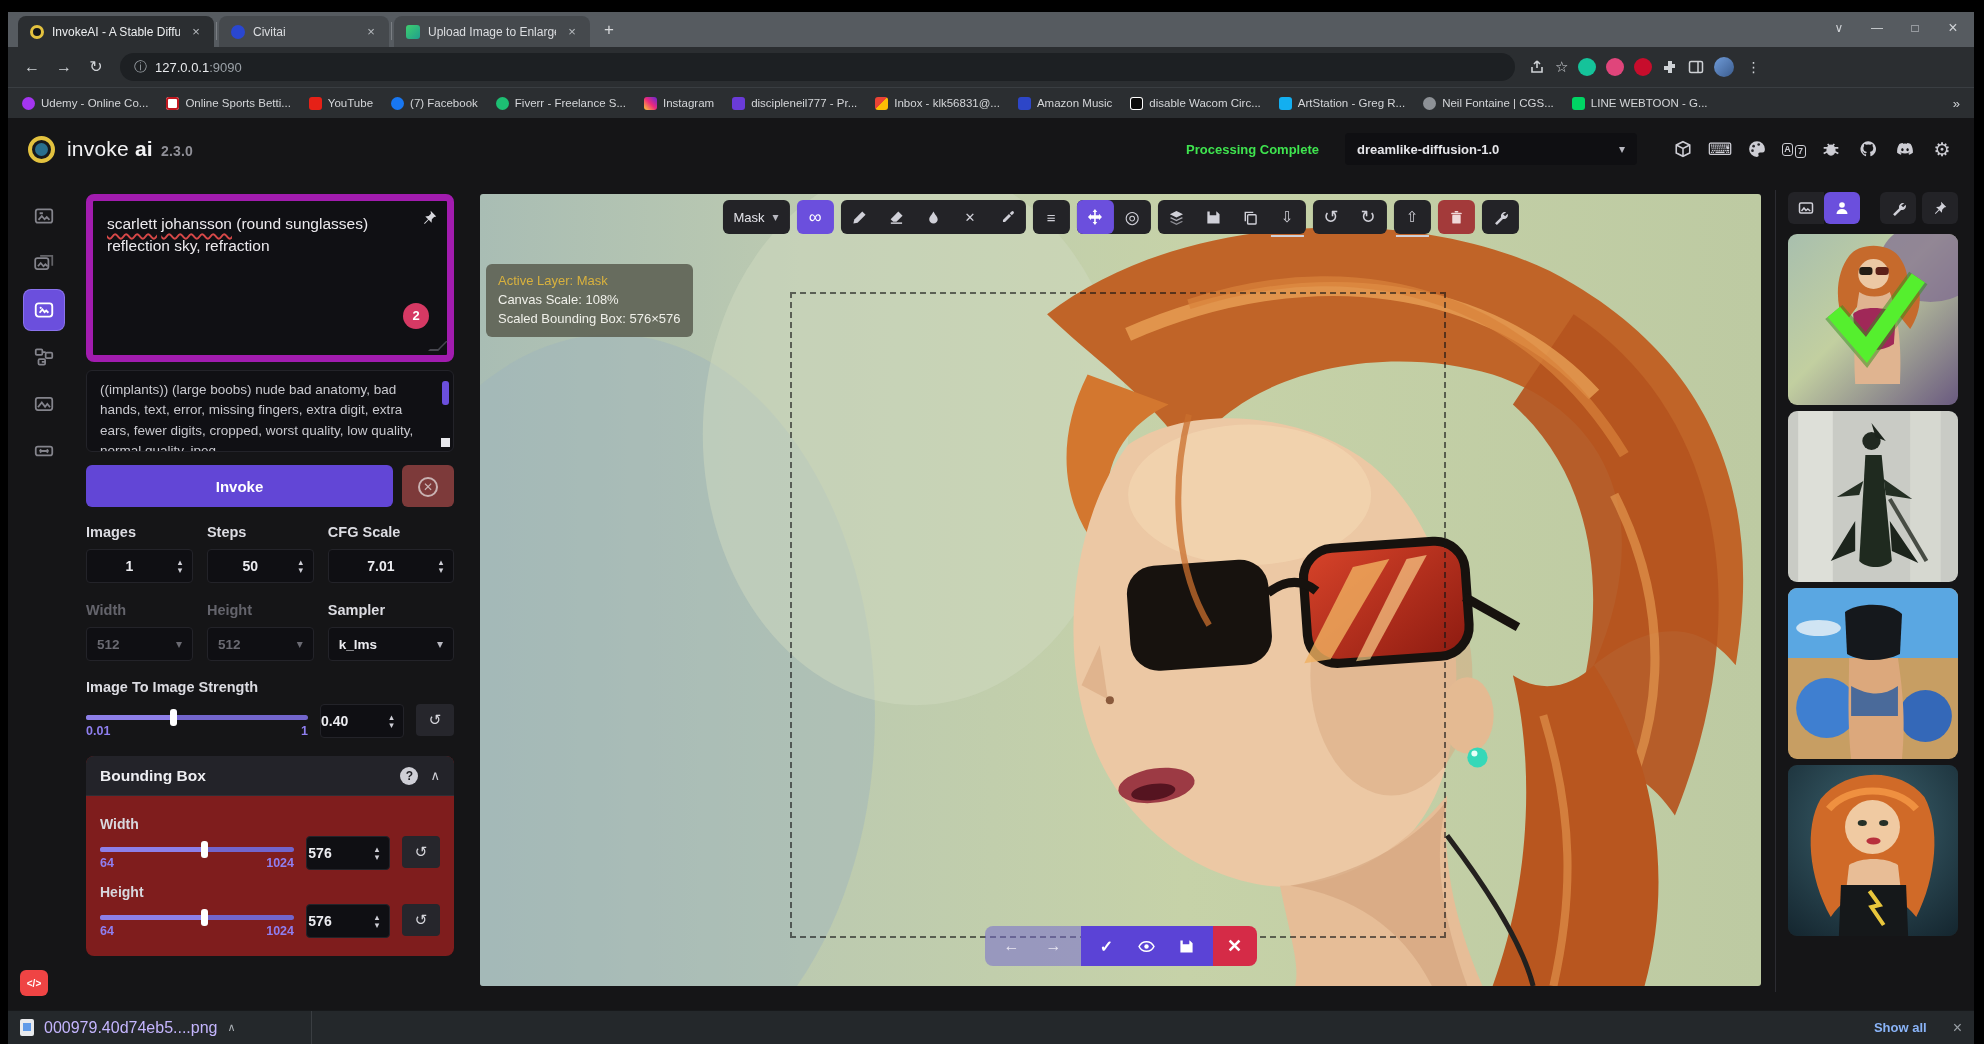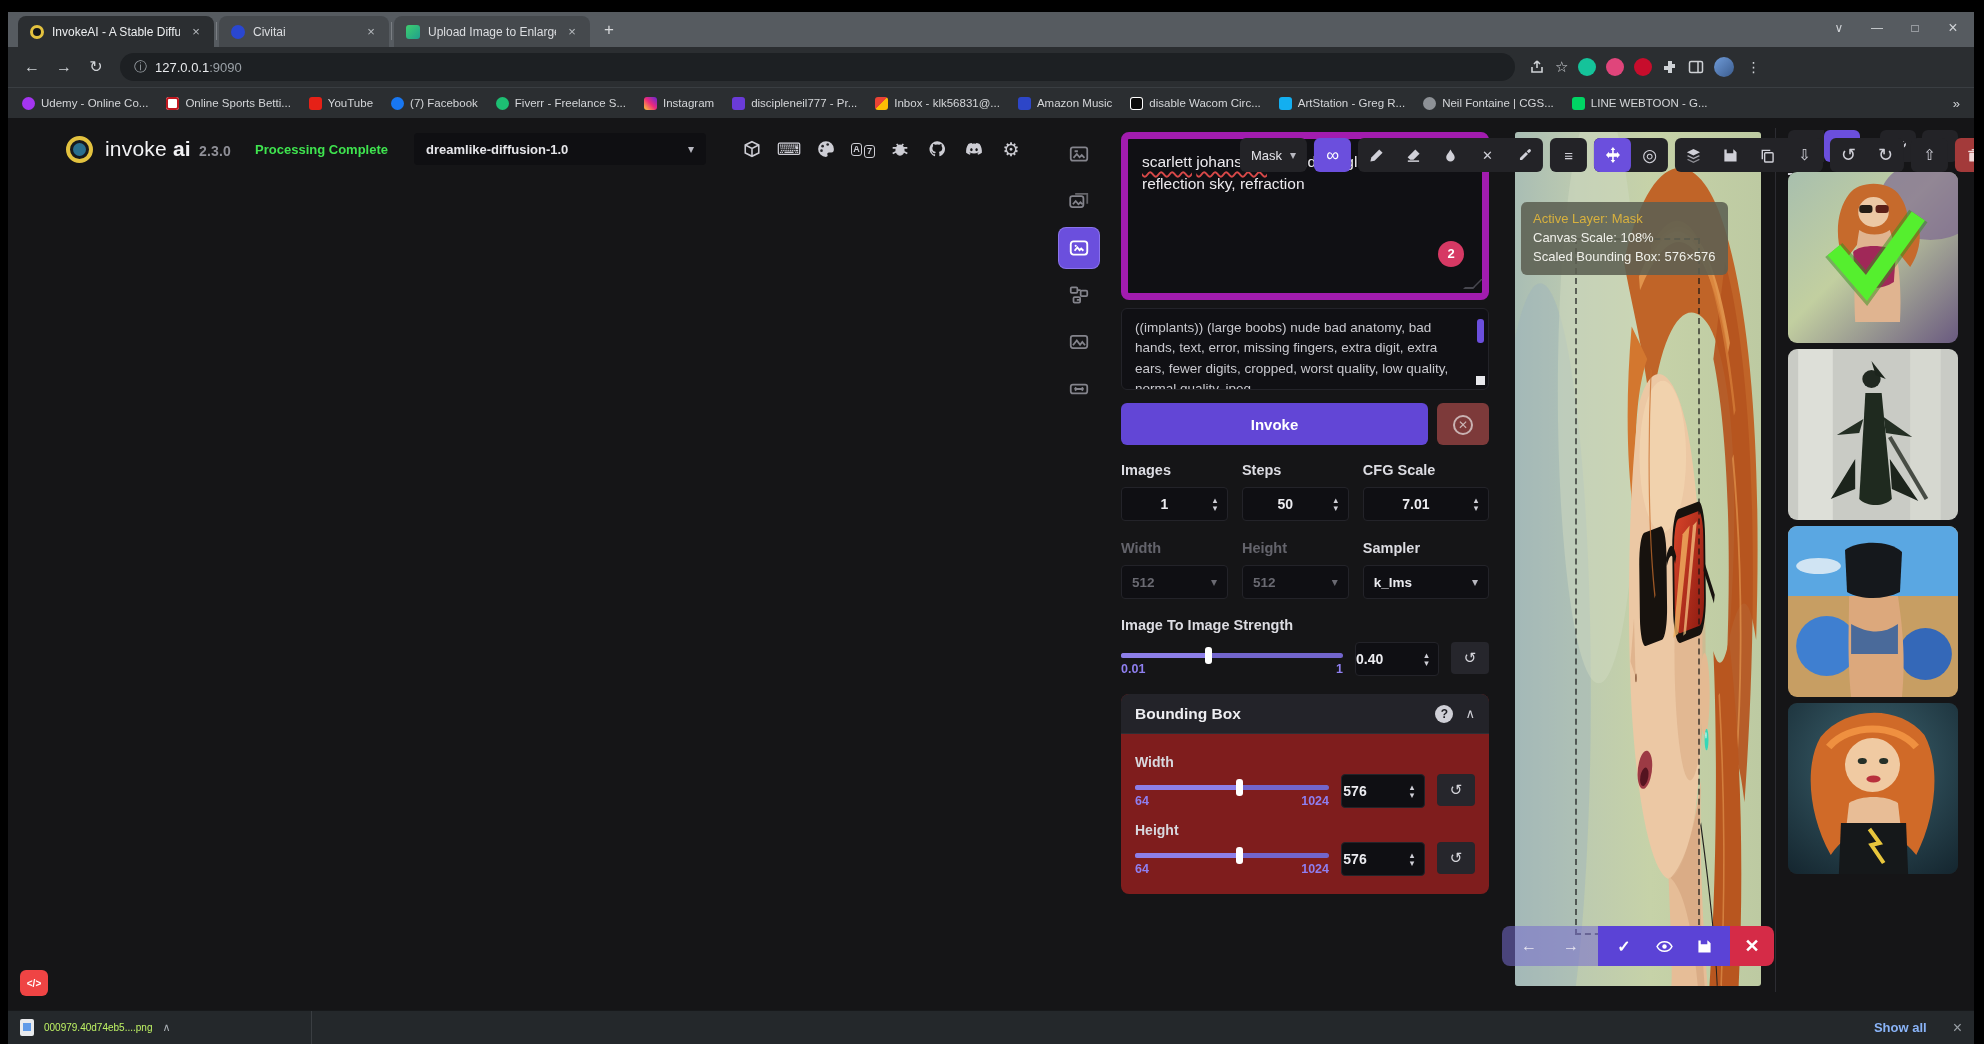--- a/index.html
+++ b/index.html
@@ -40,21 +40,21 @@
   .bookmarks { height:31px; background:#2b2e31; border-top:1px solid #3a3e42; display:flex; align-items:center; gap:18px; padding:0 14px; font-size:11.5px; color:#d4d6d9; }
   .bm { display:flex; align-items:center; gap:6px; white-space:nowrap; }
   .bmfav { width:13px; height:13px; border-radius:3px; flex:0 0 auto; }
   .f-udemy{background:#a435f0;border-radius:50%;} .f-sports{background:#fff;box-shadow:inset 0 0 0 2px #c01820;} .f-yt{background:#e62117;}
   .f-fb{background:#1877f2;border-radius:50%;} .f-fiverr{background:#1dbf73;border-radius:50%;} .f-ig{background:linear-gradient(45deg,#f9ce34,#ee2a7b,#6228d7);}
   .f-disc{background:#6a3bd8;} .f-gmail{background:linear-gradient(135deg,#ea4335 50%,#fbbc05 50%);} .f-amzn{background:#2d46c8;}
   .f-wacom{background:#0a0a0a;box-shadow:inset 0 0 0 1px #fff;} .f-artst{background:#13aff0;} .f-neil{background:#8d9196;border-radius:50%;} .f-webtoon{background:#00d564;}
   .bm-overflow { margin-left:auto; color:#cfd2d6; font-size:13px; }
 
   
-  .app { flex:1; background:#151517; display:flex; flex-direction:row; position:relative; overflow:hidden;padding-left:38px; }
+  .app { flex:1; background:#151517; display:flex; flex-direction:column; position:relative; overflow:hidden; }
   .app-header { height:62px; display:flex; align-items:center; padding:0 20px; gap:12px; }
   .logo { width:27px; height:27px; border-radius:50%; border:4px solid #e3c23f; background:#17191d; position:relative; }
   .logo::after { content:""; position:absolute; inset:3px; border-radius:50%; background:#2a6f8e; }
   .brand { font-size:21px; color:#f2f2f4; letter-spacing:.2px; }
   .brand b { font-weight:800; }
   .version { font-size:14px; color:#8f8f97; font-weight:700; margin-left:2px; }
   .spacer { flex:1; }
   .status { color:#3fe44f; font-size:13px; font-weight:700; margin-right:14px; }
   .model-select { width:292px; height:32px; background:#0f0f12; border-radius:4px; display:flex; align-items:center; padding:0 12px; gap:8px; }
   .model-select .val { flex:1; font-size:13px; font-weight:700; color:#e6e6ea; }
@@ -149,21 +149,21 @@
   .gal-head .gap { flex:1; }
   .gal-tool { width:36px; height:32px; display:flex; align-items:center; justify-content:center; background:#232327; color:#d0d0d8; border-radius:6px; margin-left:6px; }
   .thumb { height:171px; border-radius:9px; overflow:hidden; position:relative; margin-bottom:6px; background:#222; }
   .thumb svg { width:100%; height:100%; display:block; }
 
   
   .downloads { height:34px; background:#24282b; border-top:1px solid #17191b; display:flex; align-items:center; padding:0 12px; }
   .dl-chip { display:flex; align-items:center; gap:10px; width:292px; border-right:1px solid #3a3e42; align-self:stretch; }
   .dl-fileico { width:14px; height:17px; background:#e8eaed; border-radius:2px; position:relative; }
   .dl-fileico::after { content:""; position:absolute; left:3px; top:4px; right:3px; height:8px; background:#5f9ae8; }
-  .dl-name { font-size:10px; color:#bef264; }
+  .dl-name { font-size:16px; color:#c4b5fd; }
   .dl-chev { color:#aab0b5; font-size:11px; }
   .dl-right { margin-left:auto; display:flex; align-items:center; gap:26px; }
   .showall { color:#8ab4f8; font-size:13px; font-weight:700;margin-left:20px; }
   .dl-close { color:#9aa0a6; font-size:16px; }
 
   .svgi { display:block; }
 </style>
 </head>
 <body>
 

